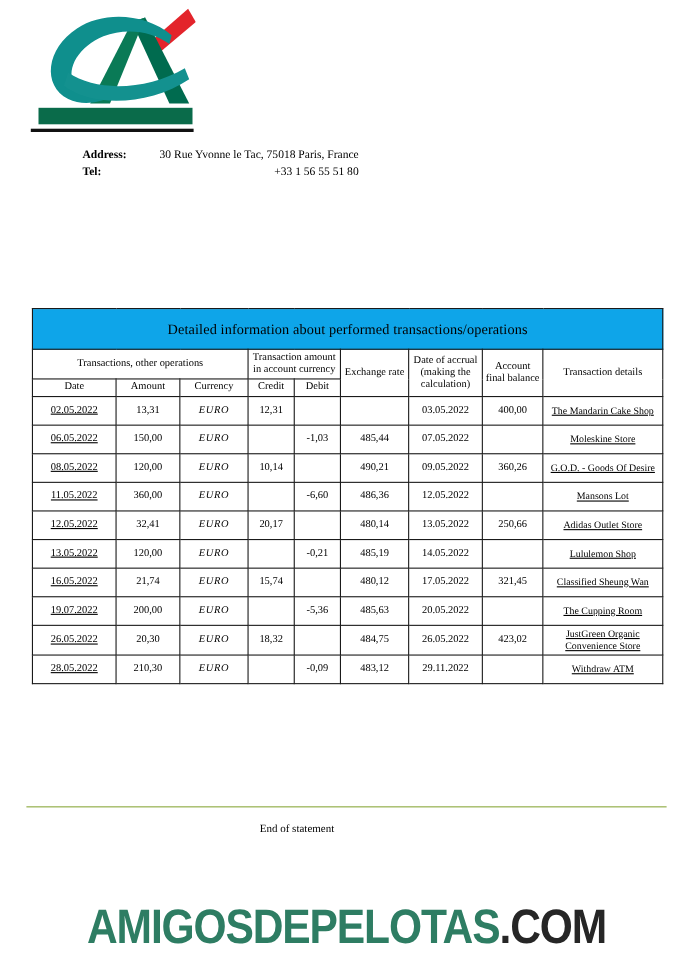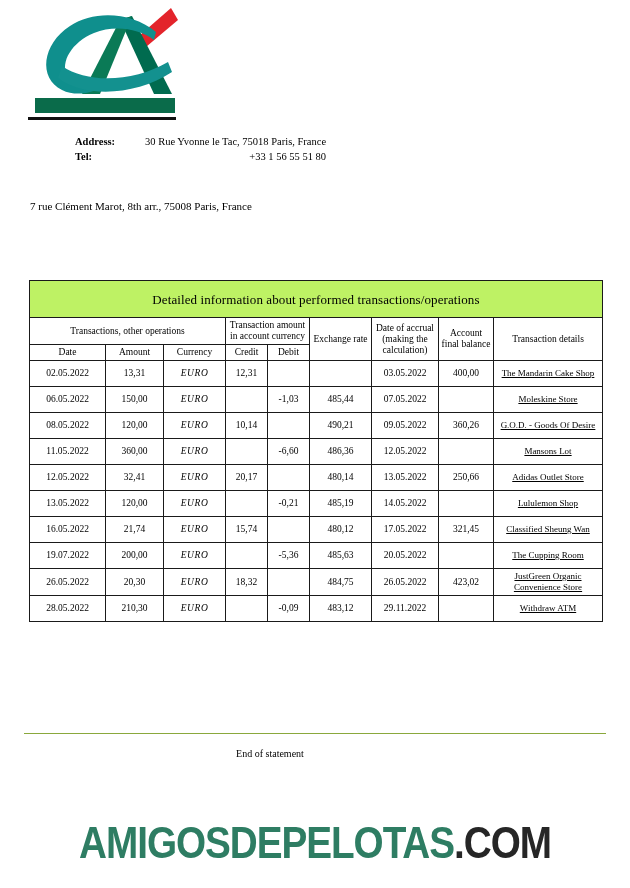--- a/index.html
+++ b/index.html
@@ -90,21 +90,21 @@
     font-size: 9.5px;
   }
   .hdr-plain {
     font-size: 9.5px;
     font-weight: normal;
   }
   .hdr-sub {
     font-weight: bold;
     font-size: 9.5px;
   }
-  .row-date { font-weight: bold; font-size: 9.5px; }
+  .row-date { font-weight: bold; font-size: 9.5px; text-decoration: underline; }
   .cell-num { font-size: 9.5px; }
   .cell-cur { font-weight: bold; font-size: 9.5px; letter-spacing: 0.6px; font-style: italic; }
   .cell-details { font-weight: bold; font-size: 9px; line-height: 11px; text-decoration: underline; }
   .data-row td { height: 21px; }
 
   
   #footer-rule {
     position: absolute;
     left: 24px;
     top: 733px;
@@ -170,38 +170,37 @@
     </tr>
     <tr>
       <td class="bi-label">Tel:</td>
       <td class="bi-value">+33 1 56 55 51 80</td>
     </tr>
   </tbody>
     </table>
 </div>
 
 <div id="customer-block">
-  <div id="customer-address">7 rue Clément Marot, 8th arr., 75008 Paris, France</div>
 </div>
 
 <table id="statement-table">
   <colgroup>
     <col style="width:76px">
     <col style="width:58px">
     <col style="width:62px">
     <col style="width:42px">
     <col style="width:42px">
     <col style="width:62px">
     <col style="width:67px">
     <col style="width:55px">
     <col style="width:109px">
   </colgroup>
   <tbody>
     <tr>
-      <td id="table-title-cell" colspan="9" style="background: #bef264;">Detailed information about performed transactions/operations</td>
+      <td id="table-title-cell" colspan="9" style="background: #0ea5e9;">Detailed information about performed transactions/operations</td>
     </tr>
     <tr>
       <td class="hdr-group" colspan="3" rowspan="1">Transactions, other operations</td>
       <td class="hdr-plain" colspan="2">Transaction amount in account currency</td>
       <td class="hdr-plain" rowspan="2">Exchange rate</td>
       <td class="hdr-plain" rowspan="2">Date of accrual (making the calculation)</td>
       <td class="hdr-plain" rowspan="2">Account final balance</td>
       <td class="hdr-plain" rowspan="2">Transaction details</td>
     </tr>
     <tr>

